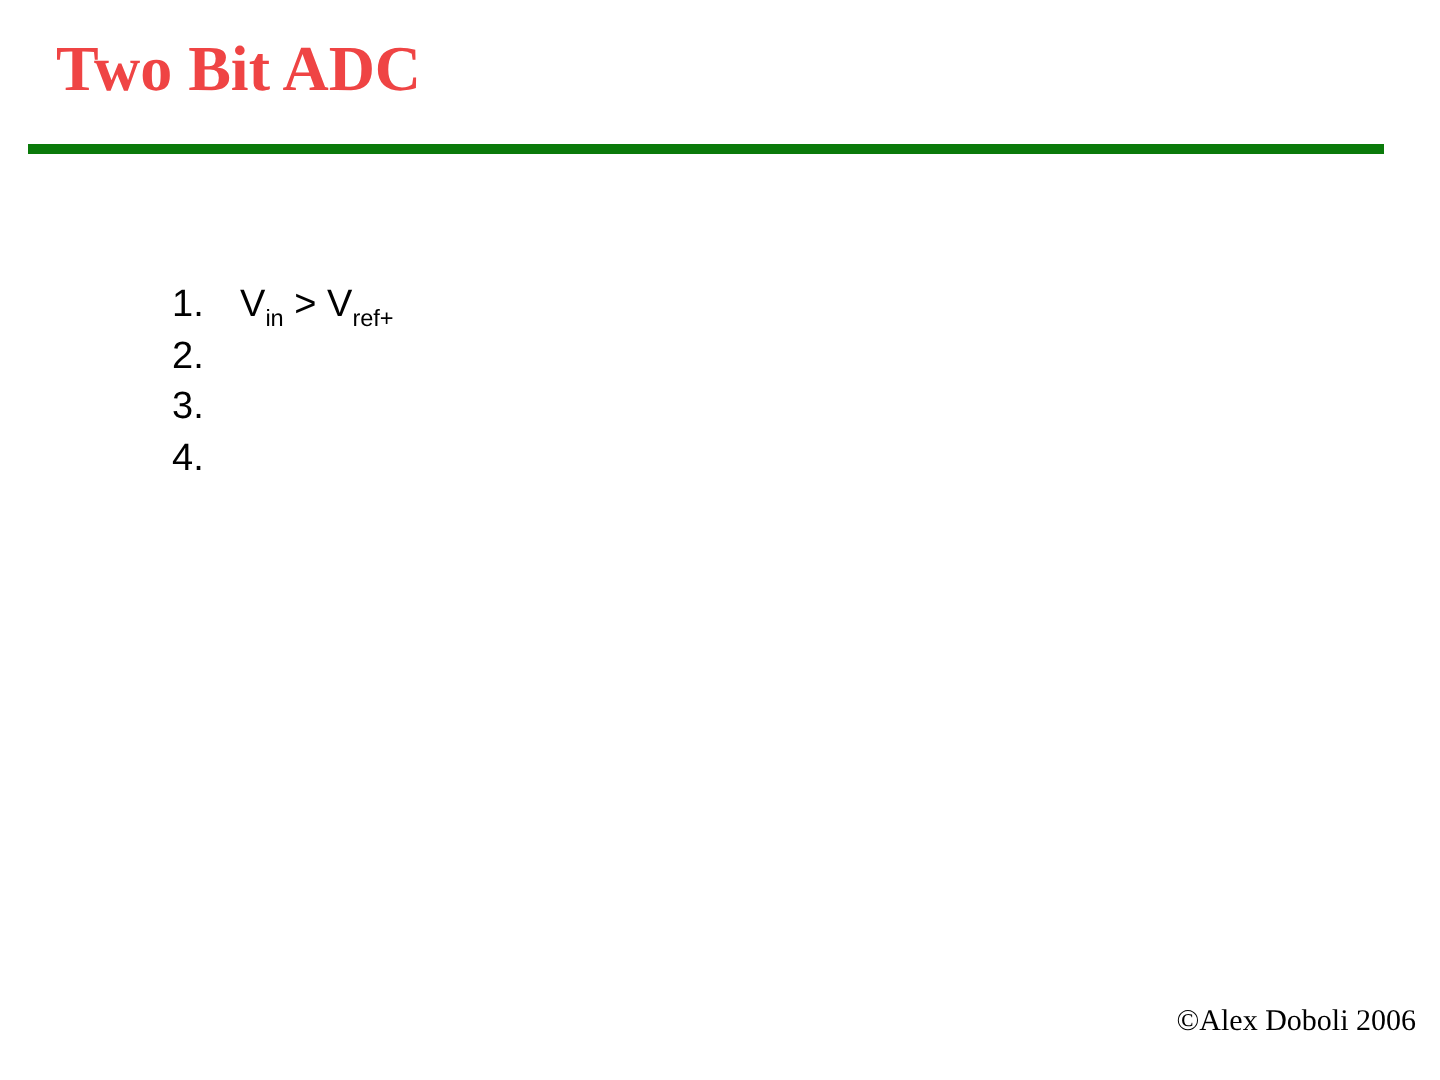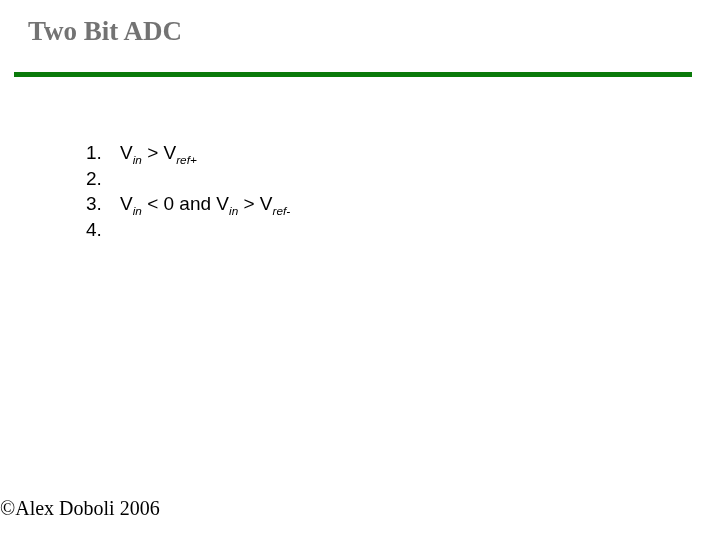--- a/index.html
+++ b/index.html
@@ -16,23 +16,23 @@
   .slide {
     width: 720px;
     height: 540px;
     position: relative;
     box-sizing: border-box;
   }
   .title {
     position: absolute;
     left: 28px;
     top: 16px;
-    font-size: 27px;
+    font-size: 32px;
     font-weight: bold;
-    color: #737373;
+    color: #ef4444;
     font-family: "Times New Roman", Times, serif;
   }
   .rule {
     position: absolute;
     left: 14px;
     top: 72px;
     width: 678px;
     height: 5px;
     background: #0a7a0a;
   }
@@ -51,29 +51,28 @@
     width: 34px;
     flex: 0 0 34px;
   }
   .body {
     white-space: nowrap;
   }
   sub {
     font-size: 0.62em;
     vertical-align: sub;
     line-height: 0;
-    font-style: italic;
   }
   .footer {
     position: absolute;
     width: 708px;
     bottom: 20px;
-    text-align: left;
+    text-align: right;
     font-family: "Times New Roman", Times, serif;
-    font-size: 20px;
+    font-size: 15px;
   }
 </style>
 </head>
 <body>
 
 <div class="slide">
 
   <div class="title">Two Bit ADC</div>
 
   <div class="rule"></div>
@@ -83,23 +82,20 @@
       <span class="num">1.</span>
       <span class="body">
         <span>V</span><sub>in</sub><span> &gt; V</span><sub>ref+</sub><span></span>
       </span>
     </div>
     <div class="row">
       <span class="num">2.</span>
     </div>
     <div class="row">
       <span class="num">3.</span>
-      <span class="body">
-        <span>V</span><sub>in</sub><span> &lt; 0 and V</span><sub>in</sub><span> &gt; V</span><sub>ref-</sub><span></span>
-      </span>
     </div>
     <div class="row">
       <span class="num">4.</span>
     </div>
   </div>
 
   <div class="footer">©Alex Doboli 2006</div>
 
 </div>
 

